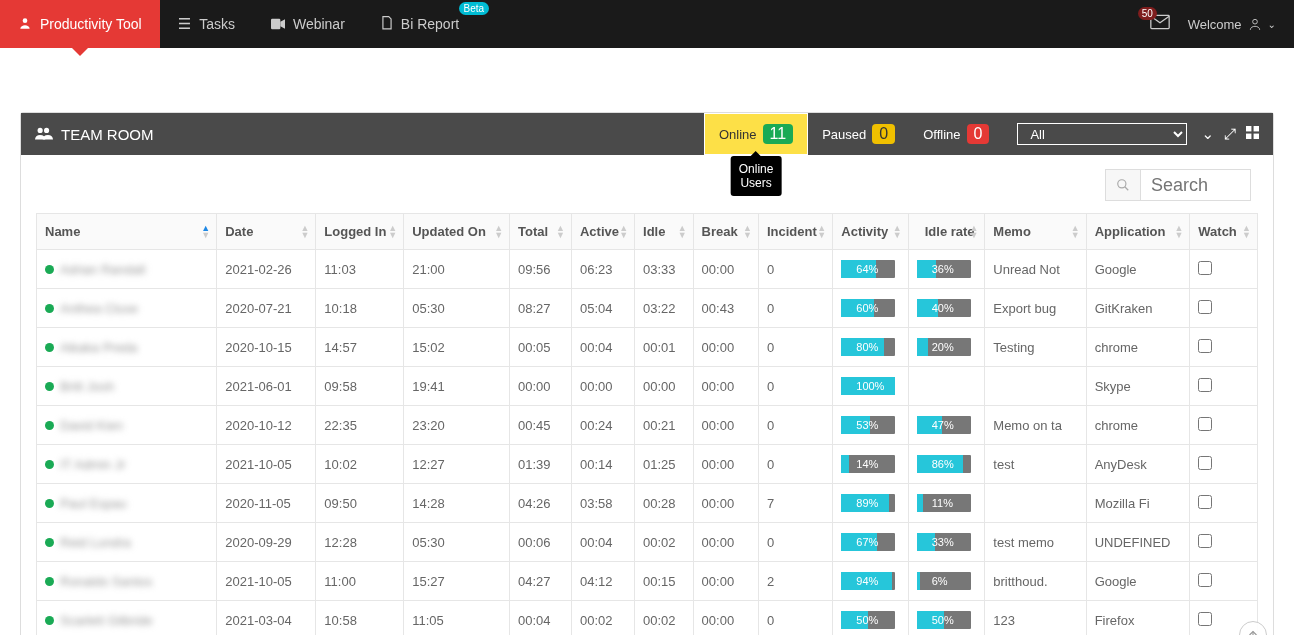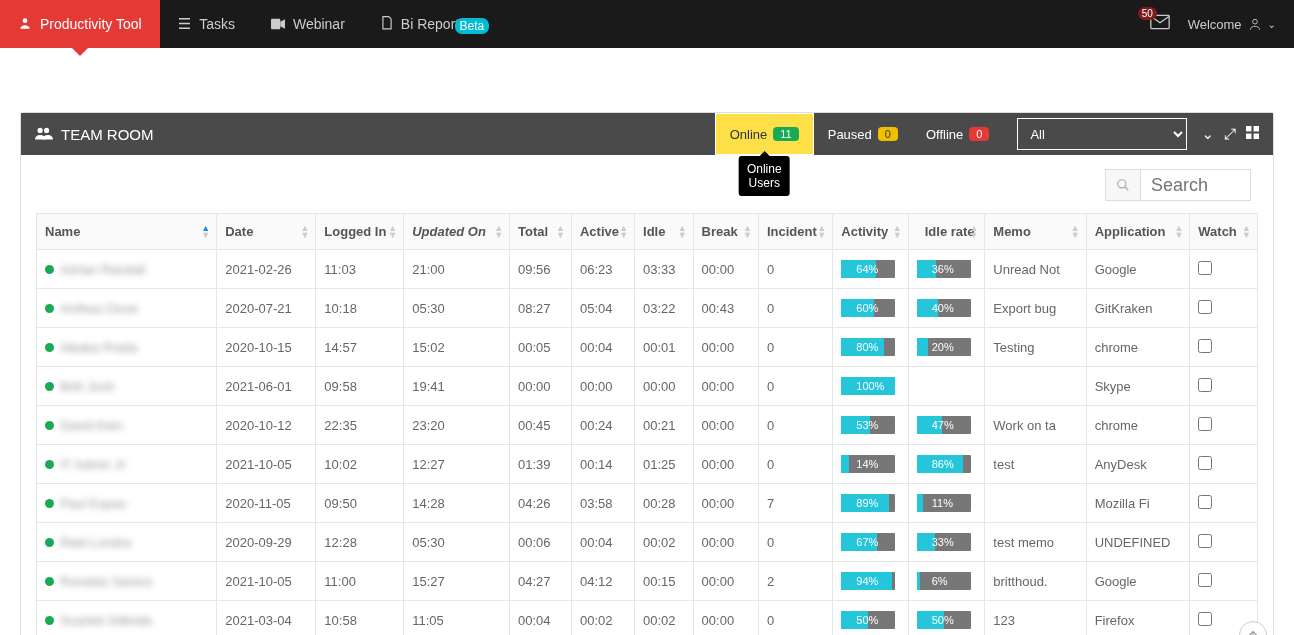--- a/index.html
+++ b/index.html
@@ -3,43 +3,43 @@
 <meta charset="utf-8">
 <style>
   * { box-sizing: border-box; margin: 0; padding: 0; }
   body { font-family: -apple-system, BlinkMacSystemFont, "Segoe UI", Arial, sans-serif; font-size: 13px; background: #fff; }
 
   
   .navbar { background: #1a1a1a; height: 48px; display: flex; align-items: stretch; color: #ccc; }
   .nav-item { display: flex; align-items: center; padding: 0 18px; color: #ccc; font-size: 14px; cursor: pointer; position: relative; }
   .nav-item.active { background: #e53935; color: #fff; }
   .nav-item .icon { margin-right: 8px; font-size: 15px; }
-  .beta-badge { background: #00bcd4; color: #fff; font-size: 12px; padding: 1px 5px; border-radius: 7px; position: absolute; top: 18px; right: 4px; }
+  .beta-badge { background: #00bcd4; color: #fff; font-size: 10px; padding: 1px 5px; border-radius: 7px; position: absolute; top: 2px; right: 4px; }
   .nav-right { margin-left: auto; display: flex; align-items: center; padding-right: 18px; gap: 18px; }
   .mail-icon { position: relative; font-size: 18px; }
   .mail-badge { position: absolute; top: -7px; left: -12px; background: #7f1d1d; color: #fff; border-radius: 8px; font-size: 10px; padding: 1px 4px; }
   .welcome { display: flex; align-items: center; gap: 6px; font-size: 13px; }
   .active-arrow { position: absolute; left: 50%; transform: translateX(-50%); bottom: -8px; width: 0; height: 0; border-left: 8px solid transparent; border-right: 8px solid transparent; border-top: 8px solid #e53935; }
 
   
   .content-wrap { padding: 28px 20px 10px; margin-top: 36px; }
   .panel { border: 1px solid #ddd; border-radius: 3px; position: relative; }
   .panel-header { background: #4a4a4a; color: #fff; height: 42px; display: flex; align-items: center; padding: 0 14px; font-size: 15px; }
   .panel-header .title { display: flex; align-items: center; gap: 8px; font-weight: 500; }
   .panel-header .spacer { flex: 1; }
   .status-tabs { display: flex; align-items: center; height: 100%; }
   .status-tab { display: flex; align-items: center; padding: 0 14px; height: 100%; font-size: 13px; position: relative; cursor: pointer; gap: 6px; }
   .status-tab.active { background: #fde047; color: #333; border: 1px solid #fff; }
-  .badge { border-radius: 4px; font-size: 11px; padding: 1px 7px; color: #fff; }
+  .badge { border-radius: 4px; font-size: 16px; padding: 1px 7px; color: #fff; }
   .badge.green { background: #1aaa55; }
   .badge.yellow { background: #f0c000; color: #333; }
   .badge.red { background: #e53935; }
   .tooltip { position: absolute; top: 42px; left: 50%; transform: translateX(-50%); background: #000; color: #fff; font-size: 12px; padding: 6px 8px; border-radius: 3px; white-space: nowrap; z-index: 10; text-align: center; }
   .tooltip::before { content: ""; position: absolute; top: -5px; left: 50%; transform: translateX(-50%); border-left: 5px solid transparent; border-right: 5px solid transparent; border-bottom: 5px solid #000; }
-  .filter-select { background: #4a4a4a; border: 1px solid #fff; color: #fff; height: 32px; width: 170px; padding: 0 8px; font-size: 13px; margin-left: 14px; }
+  .filter-select { background: #4a4a4a; border: 1px solid #fff; color: #fff; height: 22px; width: 170px; padding: 0 8px; font-size: 13px; margin-left: 14px; }
   .panel-header-icons { display: flex; gap: 10px; margin-left: 14px; font-size: 15px; }
 
   
   .search-row { display: flex; justify-content: flex-end; padding: 14px 22px 4px; }
   .search-box { display: flex; }
   .search-btn { width: 36px; height: 32px; border: 1px solid #ddd; background: #f7f7f7; color: #aaa; display: flex; align-items: center; justify-content: center; cursor: pointer; }
   .search-input { width: 110px; height: 32px; border: 1px solid #ddd; border-left: none; padding: 0 10px; font-size: 18px; }
 
   
   .table-wrap { padding: 8px 15px 10px; overflow: auto; height: 450px; }
@@ -182,21 +182,21 @@
                   <div>▼</div>
                 </span></th>
               <th style="width: 88px;"><span>Date</span><span class="sort">
                   <div class="up">▲</div>
                   <div>▼</div>
                 </span></th>
               <th style="width: 78px;"><span>Logged In</span><span class="sort">
                   <div class="up">▲</div>
                   <div>▼</div>
                 </span></th>
-              <th style="width: 94px; font-style: italic;"><span>Updated On</span><span class="sort">
+              <th style="width: 94px;"><span>Updated On</span><span class="sort">
                   <div class="up">▲</div>
                   <div>▼</div>
                 </span></th>
               <th style="width: 55px;"><span>Total</span><span class="sort">
                   <div class="up">▲</div>
                   <div>▼</div>
                 </span></th>
               <th style="width: 56px;"><span>Active</span><span class="sort">
                   <div class="up">▲</div>
                   <div>▼</div>
@@ -375,21 +375,21 @@
                   <div class="fill" style="width:53%"></div>
                   <span class="lbl">53%</span>
                 </div>
               </td>
               <td>
                 <div class="pbar">
                   <div class="fill" style="width:47%"></div>
                   <span class="lbl">47%</span>
                 </div>
               </td>
-              <td>Work on ta</td>
+              <td>Memo on ta</td>
               <td>chrome</td>
               <td><input type="checkbox" class="watch-cb" style=""></td>
             </tr>
             <tr>
               <td>
                 <div class="name-cell">
                   <span class="status-dot"></span>
                   <span class="blurred">IT Admin Jr</span>
                 </div>
               </td>

